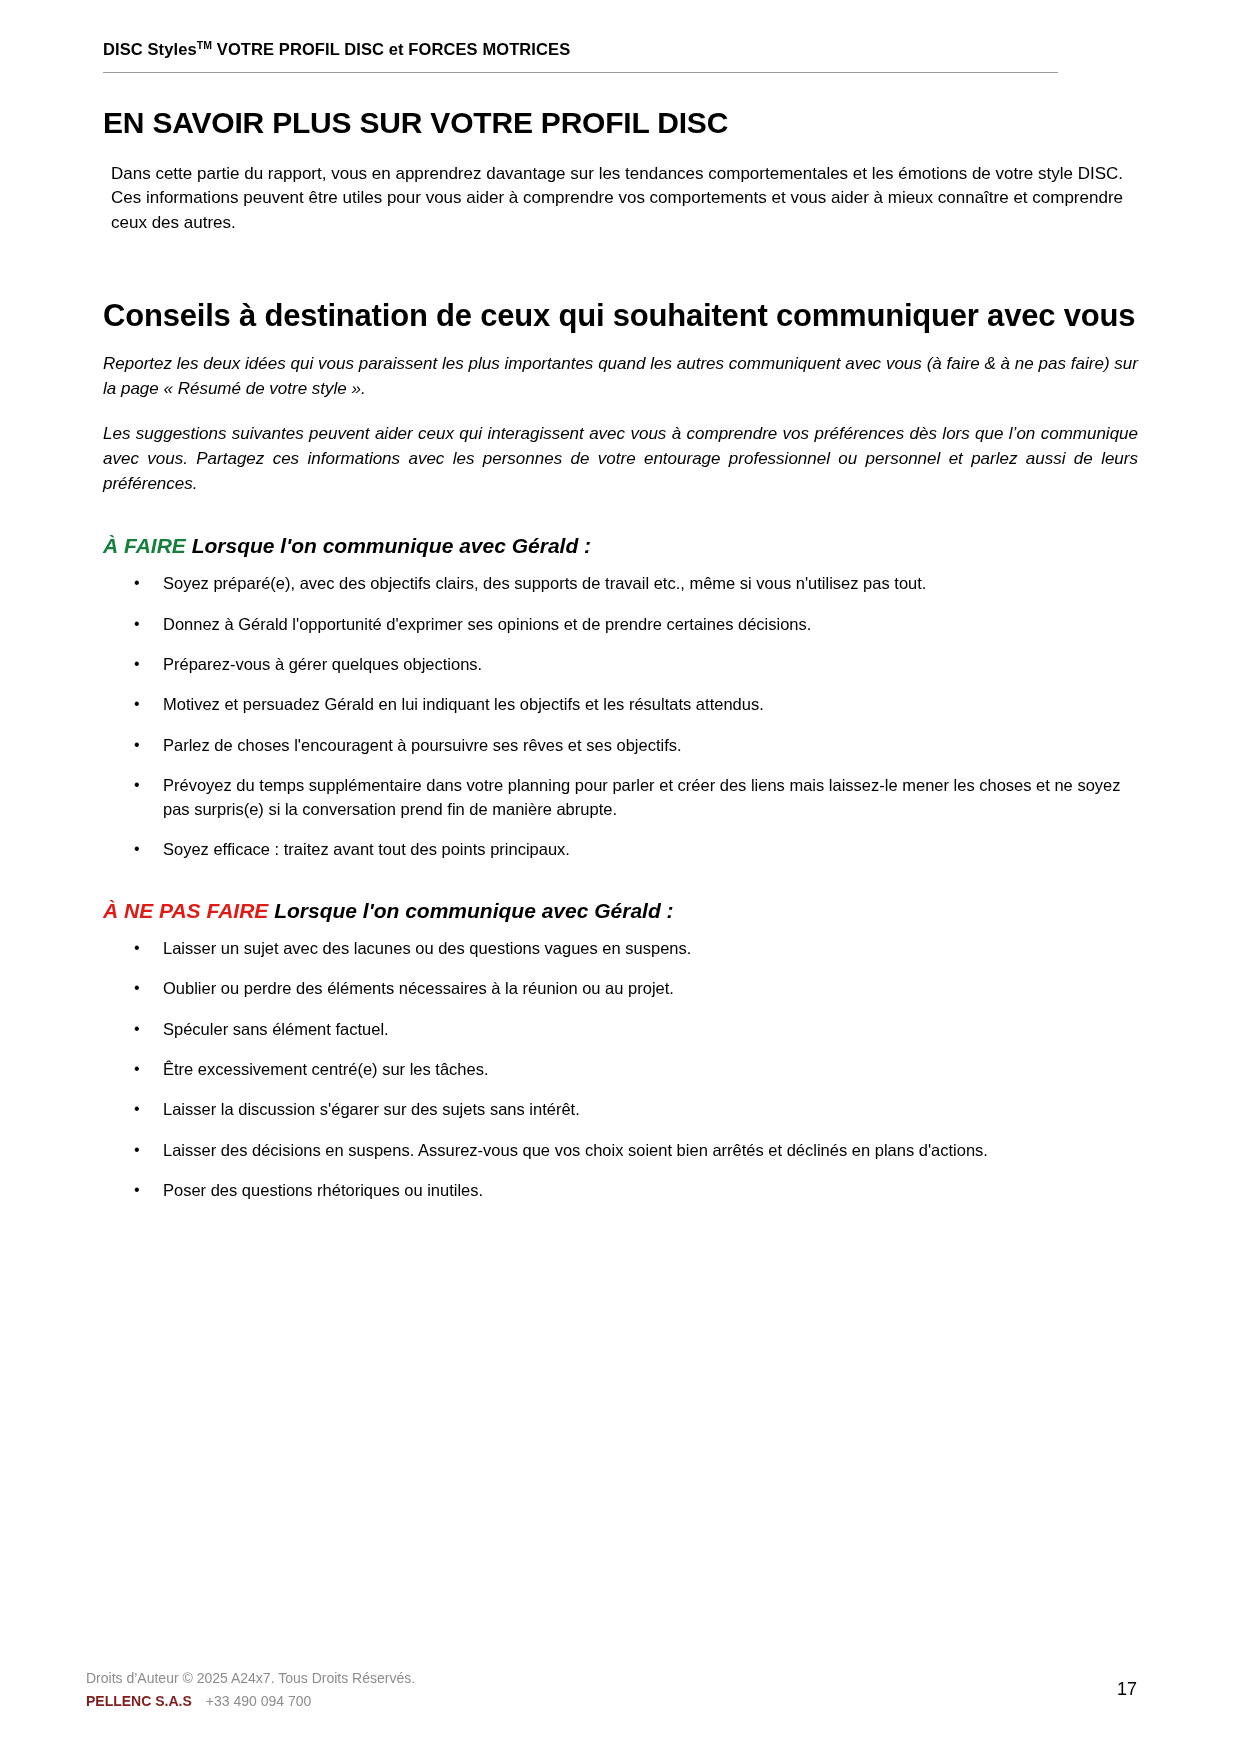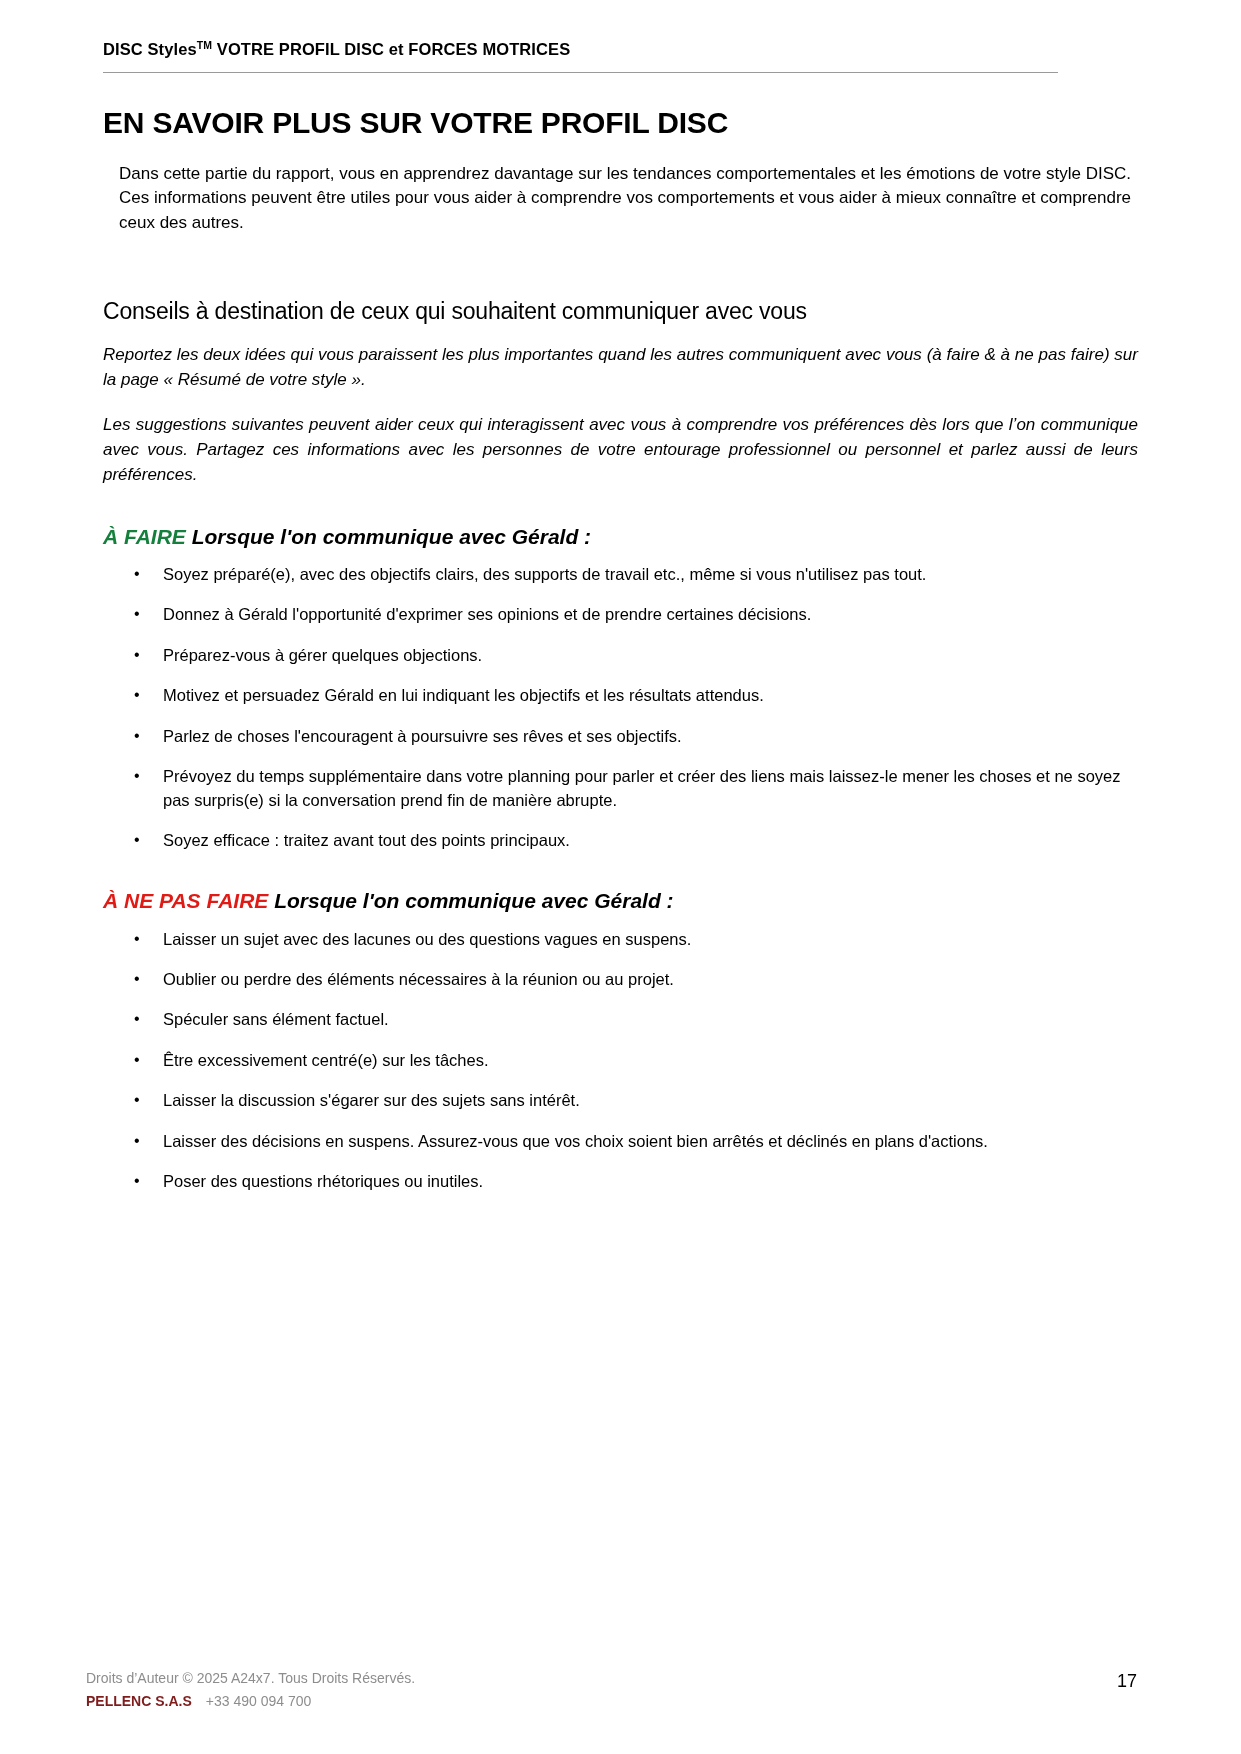--- a/index.html
+++ b/index.html
@@ -51,42 +51,42 @@
 
   
   h1.page-title {
     font-size: 30px;
     font-weight: bold;
     margin: 33px 0 0 0;
     letter-spacing: -0.2px;
     line-height: 1.15;
   }
   h2.section-title {
-    font-size: 23px;
-    font-weight: normal;
+    font-size: 31px;
+    font-weight: bold;
     margin: 62px 0 0 0;
     letter-spacing: -0.2px;
     line-height: 1.15;
   }
   h3.cue-title {
     font-size: 21px;
     font-weight: bold;
     font-style: italic;
     margin: 36px 0 0 0;
     line-height: 1.2;
   }
   h3.cue-title .tag-do { color: #15803d; }
   h3.cue-title .tag-dont { color: #e01b16; }
   h3.cue-title .rest { color: #000000; }
 
   
   p.body-text {
     font-size: 17px;
     line-height: 1.47;
-    margin: 21px 0 0 16px;
+    margin: 21px 0 0 8px;
     text-align: left;
   }
   p.italic-text {
     font-size: 17px;
     line-height: 1.47;
     margin: 20px 0 0 0;
     font-style: italic;
     text-align: justify;
   }
   p.italic-text.tight { margin-top: 18px; }
@@ -135,21 +135,21 @@
     color: #7f1d1d;
     margin-top: 32px;
   }
   .footer-phone {
     color: #8d8d8d;
     margin-left: 14px;
   }
   .page-number {
     position: absolute;
     right: 104px;
-    bottom: 62px;
+    bottom: 54px;
     font-size: 18px;
     color: #000000;
   }
 </style>
 </head>
 <body>
 
 <div class="page">
   <div class="content">
 

